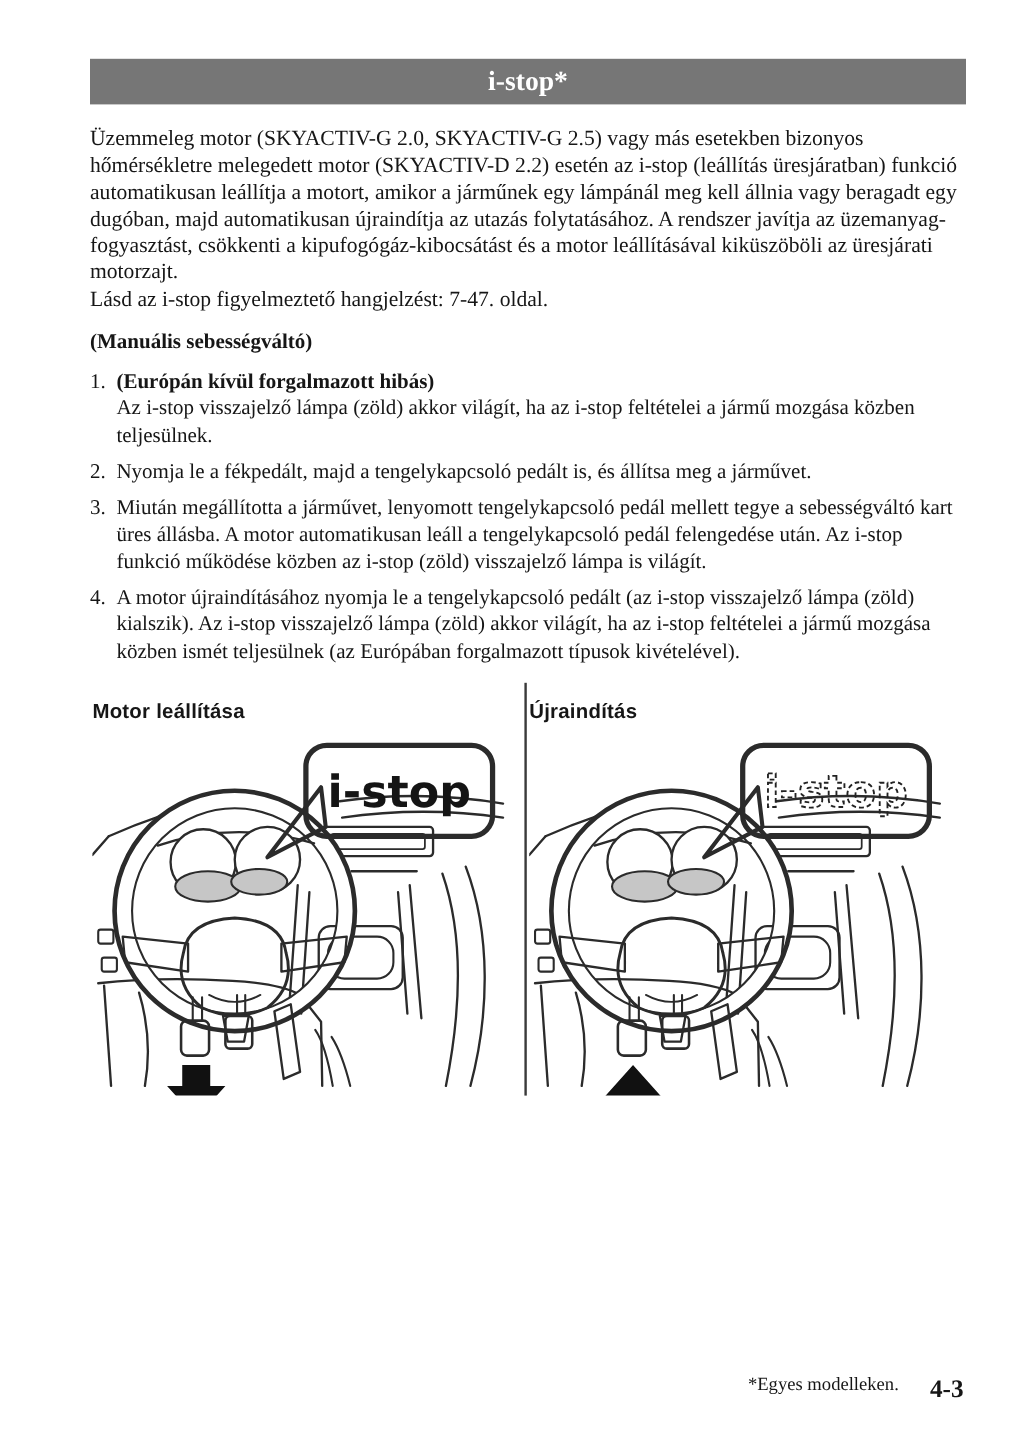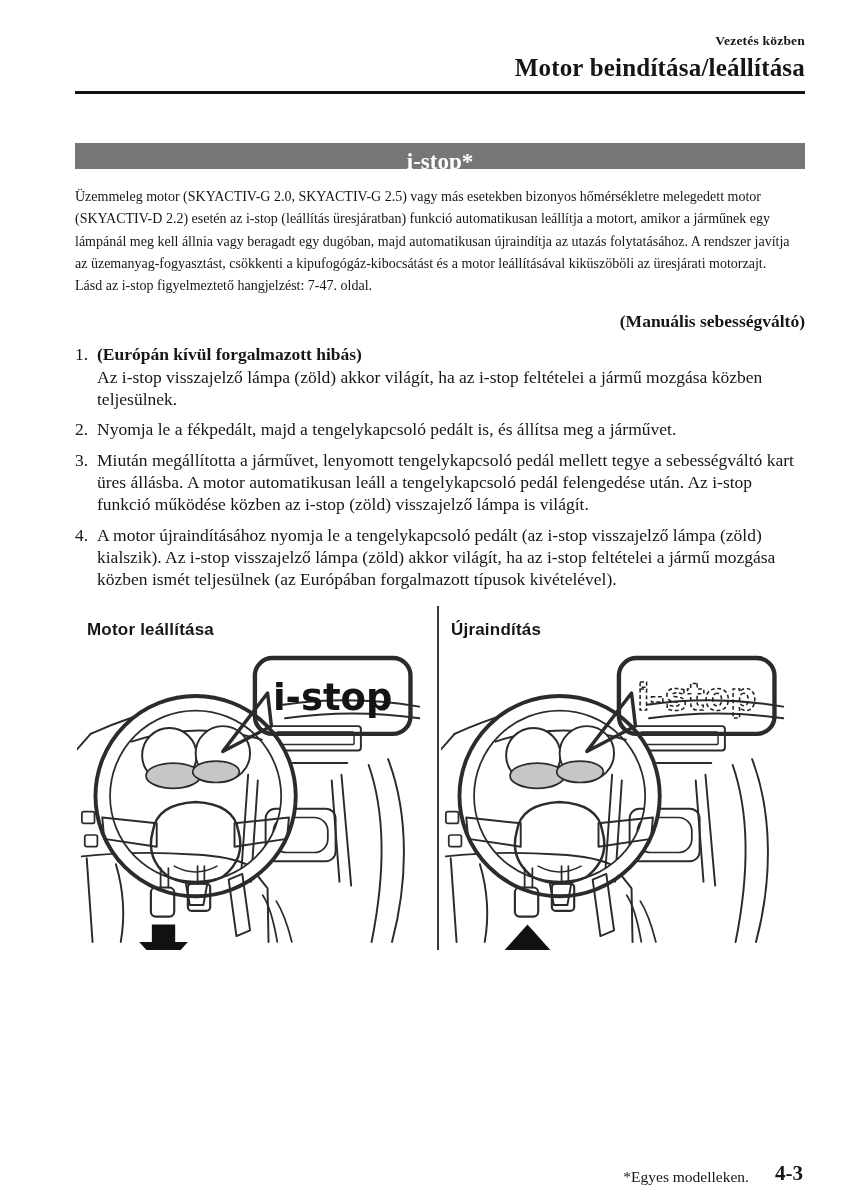--- a/index.html
+++ b/index.html
@@ -16,83 +16,78 @@
   .content { padding:0 40px 0 75px; }
 
   
   .header { padding-top:33px; text-align:right; }
   .eyebrow { font-size:13.5px; font-weight:bold; letter-spacing:.2px; }
   .page-title { font-size:25px; font-weight:bold; margin-top:5px; letter-spacing:.2px; }
   .title-rule { height:3px; background:#111; margin-top:9px; }
 
   
   .banner {
-    margin-top:49px; height:26px;
+    margin-top:49px; height:38px;
     color:#fff; text-align:center;
     font-size:23px; font-weight:bold;
     line-height:38px;
   }
 
   
-  .intro { margin-top:17px; font-size:14px; line-height:22.3px; }
+  .intro { margin-top:17px; font-size:18px; line-height:22.3px; }
   .intro p { margin:0; }
 
   .section-heading {
     margin-top:13px; font-size:18.5px; font-weight:bold;
     text-decoration:underline; text-underline-offset:3px; text-decoration-thickness:1.5px;
   }
-  .sub-heading { margin-top:14px; font-size:17.5px; font-weight:bold;text-align:right; }
+  .sub-heading { margin-top:14px; font-size:17.5px; font-weight:bold; }
 
   .steps { margin-top:11px; font-size:17.5px; line-height:22.3px; }
   .step { display:flex; margin-bottom:8px; }
   .step-num { flex:0 0 22px; }
   .step-body { flex:1; }
   .step-bold { font-weight:bold; display:block; }
 
   
   .figure { margin-top:16px; display:flex; }
   .fig-panel { width:362px; }
   .fig-panel.right { width:366px; padding-left:0; }
   .fig-divider { width:2px; background:#3a3a3a; flex:0 0 2px; }
   .fig-label {
     font-family:"Liberation Sans", sans-serif;
     font-weight:bold; font-size:17px;
-    margin:14px 0 10px 12px; letter-spacing:.2px;
+    margin:14px 0 10px 2px; letter-spacing:.2px;
   }
   .fig-svg { display:block; margin-left:2px; }
   .lineart { stroke:#2b2b2b; fill:none; stroke-linecap:round; stroke-linejoin:round; }
   .bubble-text {
     font-family:"DejaVu Sans", sans-serif;
     font-weight:bold; font-size:38px;
     text-anchor:middle; fill:#141414;
   }
   .bubble-text.dashed {
     fill:none; stroke:#222; stroke-width:1.6px; stroke-dasharray:4 2.6;
   }
 
   
   .footer {
-    position:absolute; right:42px; bottom:14px;
-    display:flex; align-items:flex-end; gap:26px;
+    position:absolute; right:42px; bottom:30px;
+    display:flex; align-items:flex-start; gap:26px;
   }
   .footer-note { font-size:15.5px; }
   .page-number { font-size:21px; font-weight:bold; }
 </style>
 </head>
 <body>
 
 <div class="page">
 
   <div class="content">
 
-    <div class="header">
-      <div class="eyebrow">Vezetés közben</div>
-      <div class="page-title">Motor beindítása/leállítása</div>
-      <div class="title-rule"></div>
-    </div>
 
     <div class="banner" id="banner" style="background: rgb(118, 118, 118);">i-stop*</div>
 
     <div class="intro">
       <p>Üzemmeleg motor (SKYACTIV-G 2.0, SKYACTIV-G 2.5) vagy más esetekben bizonyos hőmérsékletre melegedett motor (SKYACTIV-D 2.2) esetén az i-stop (leállítás üresjáratban) funkció automatikusan leállítja a motort, amikor a járműnek egy lámpánál meg kell állnia vagy beragadt egy dugóban, majd automatikusan újraindítja az utazás folytatásához. A rendszer javítja az üzemanyag-fogyasztást, csökkenti a kipufogógáz-kibocsátást és a motor leállításával kiküszöböli az üresjárati motorzajt.</p>
       <p>Lásd az i-stop figyelmeztető hangjelzést: 7-47. oldal.</p>
     </div>
 
     <div class="sub-heading">(Manuális sebességváltó)</div>
 

